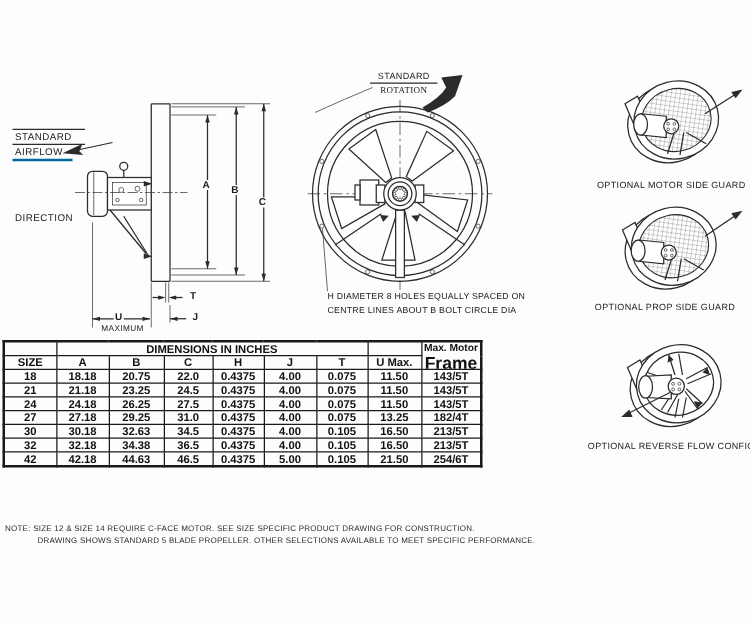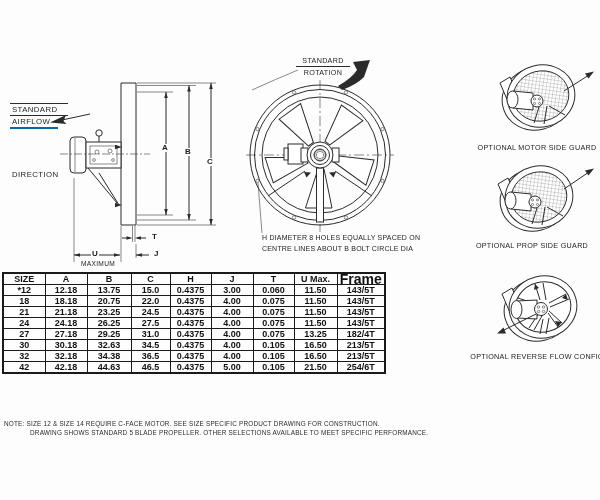--- a/index.html
+++ b/index.html
@@ -11,21 +11,21 @@
   .fw{fill:#ffffff;stroke:#2b2b2b;stroke-width:1;}
   .fa{fill:#2b2b2b;stroke:none;}
   .dimletter{position:absolute;font-size:8px;font-weight:bold;color:#1c1c1c;background:#fdfdfd;
              padding:0 1px;line-height:8px;}
   .airflow{position:absolute;left:10px;top:103px;width:58px;font-size:7.8px;letter-spacing:0.4px;}
   .airflow .l1{display:block;border-top:1px solid #2b2b2b;border-bottom:1px solid #2b2b2b;padding:1px 2px;}
   .airflow .l2{display:block;border-bottom:2px solid #0369a1;padding:1px 2px;width:44px;}
   .airflow .l3{display:block;padding:1px 2px;margin-top:40px;}
   .rotlabel{position:absolute;left:296px;top:56px;width:54px;text-align:center;font-size:7.2px;letter-spacing:0.3px;}
   .rotlabel .l1{display:block;border-bottom:1px solid #2b2b2b;padding-bottom:1px;}
-  .rotlabel .l2{display:block;padding-top:1px;}
+  .rotlabel .l2{display:block;padding-top:1px;font-family:Liberation Serif, serif;}
   .holenote{position:absolute;left:262px;top:233px;width:180px;font-size:7px;line-height:10.5px;letter-spacing:0.2px;}
   .optlabel{position:absolute;text-align:center;font-size:7.2px;letter-spacing:0.3px;color:#222;}
   .maxlabel{position:absolute;left:70px;top:260px;width:56px;text-align:center;font-size:6.6px;letter-spacing:0.3px;}
   
   #dimtable{position:absolute;left:2px;top:272px;border-collapse:collapse;table-layout:fixed;
             font-size:9px;font-weight:bold;text-align:center;color:#111;}
   #dimtable th,#dimtable td{border:1px solid #1a1a1a;padding:0;height:10px;line-height:10px;
             overflow:hidden;white-space:nowrap;font-weight:bold;}
   #dimtable{border:2px solid #1a1a1a;}
   #dimtable .mm-top{border-bottom:none;font-size:8.2px;}
@@ -261,44 +261,39 @@
         <col style="width:44px">
         <col style="width:39px">
       <col style="width:41px">
         <col style="width:42px">
         <col style="width:41px">
         <col style="width:43px">
         <col style="width:48px">
     </colgroup>
     <thead>
       <tr>
+        <th></th>
+        <th colspan="6">DIMENSIONS IN INCHES</th>
+        <th></th>
+        <th class="mm-top">Max. Motor</th>
+      </tr>
+      <tr>
         <th>SIZE</th>
         <th>A</th>
         <th>B</th>
         <th>C</th>
         <th>H</th>
         <th>J</th>
         <th>T</th>
         <th>U  Max.</th>
         <th class="mm-bot">Frame</th>
       </tr>
     </thead>
     <tbody>
         <tr>
-          <td>*12</td>
-          <td>12.18</td>
-          <td>13.75</td>
-          <td>15.0</td>
-          <td>0.4375</td>
-          <td>3.00</td>
-          <td>0.060</td>
-          <td>11.50</td>
-          <td>143/5T</td>
-        </tr>
-        <tr>
           <td>18</td>
           <td>18.18</td>
           <td>20.75</td>
           <td>22.0</td>
           <td>0.4375</td>
           <td>4.00</td>
           <td>0.075</td>
           <td>11.50</td>
           <td>143/5T</td>
         </tr>

